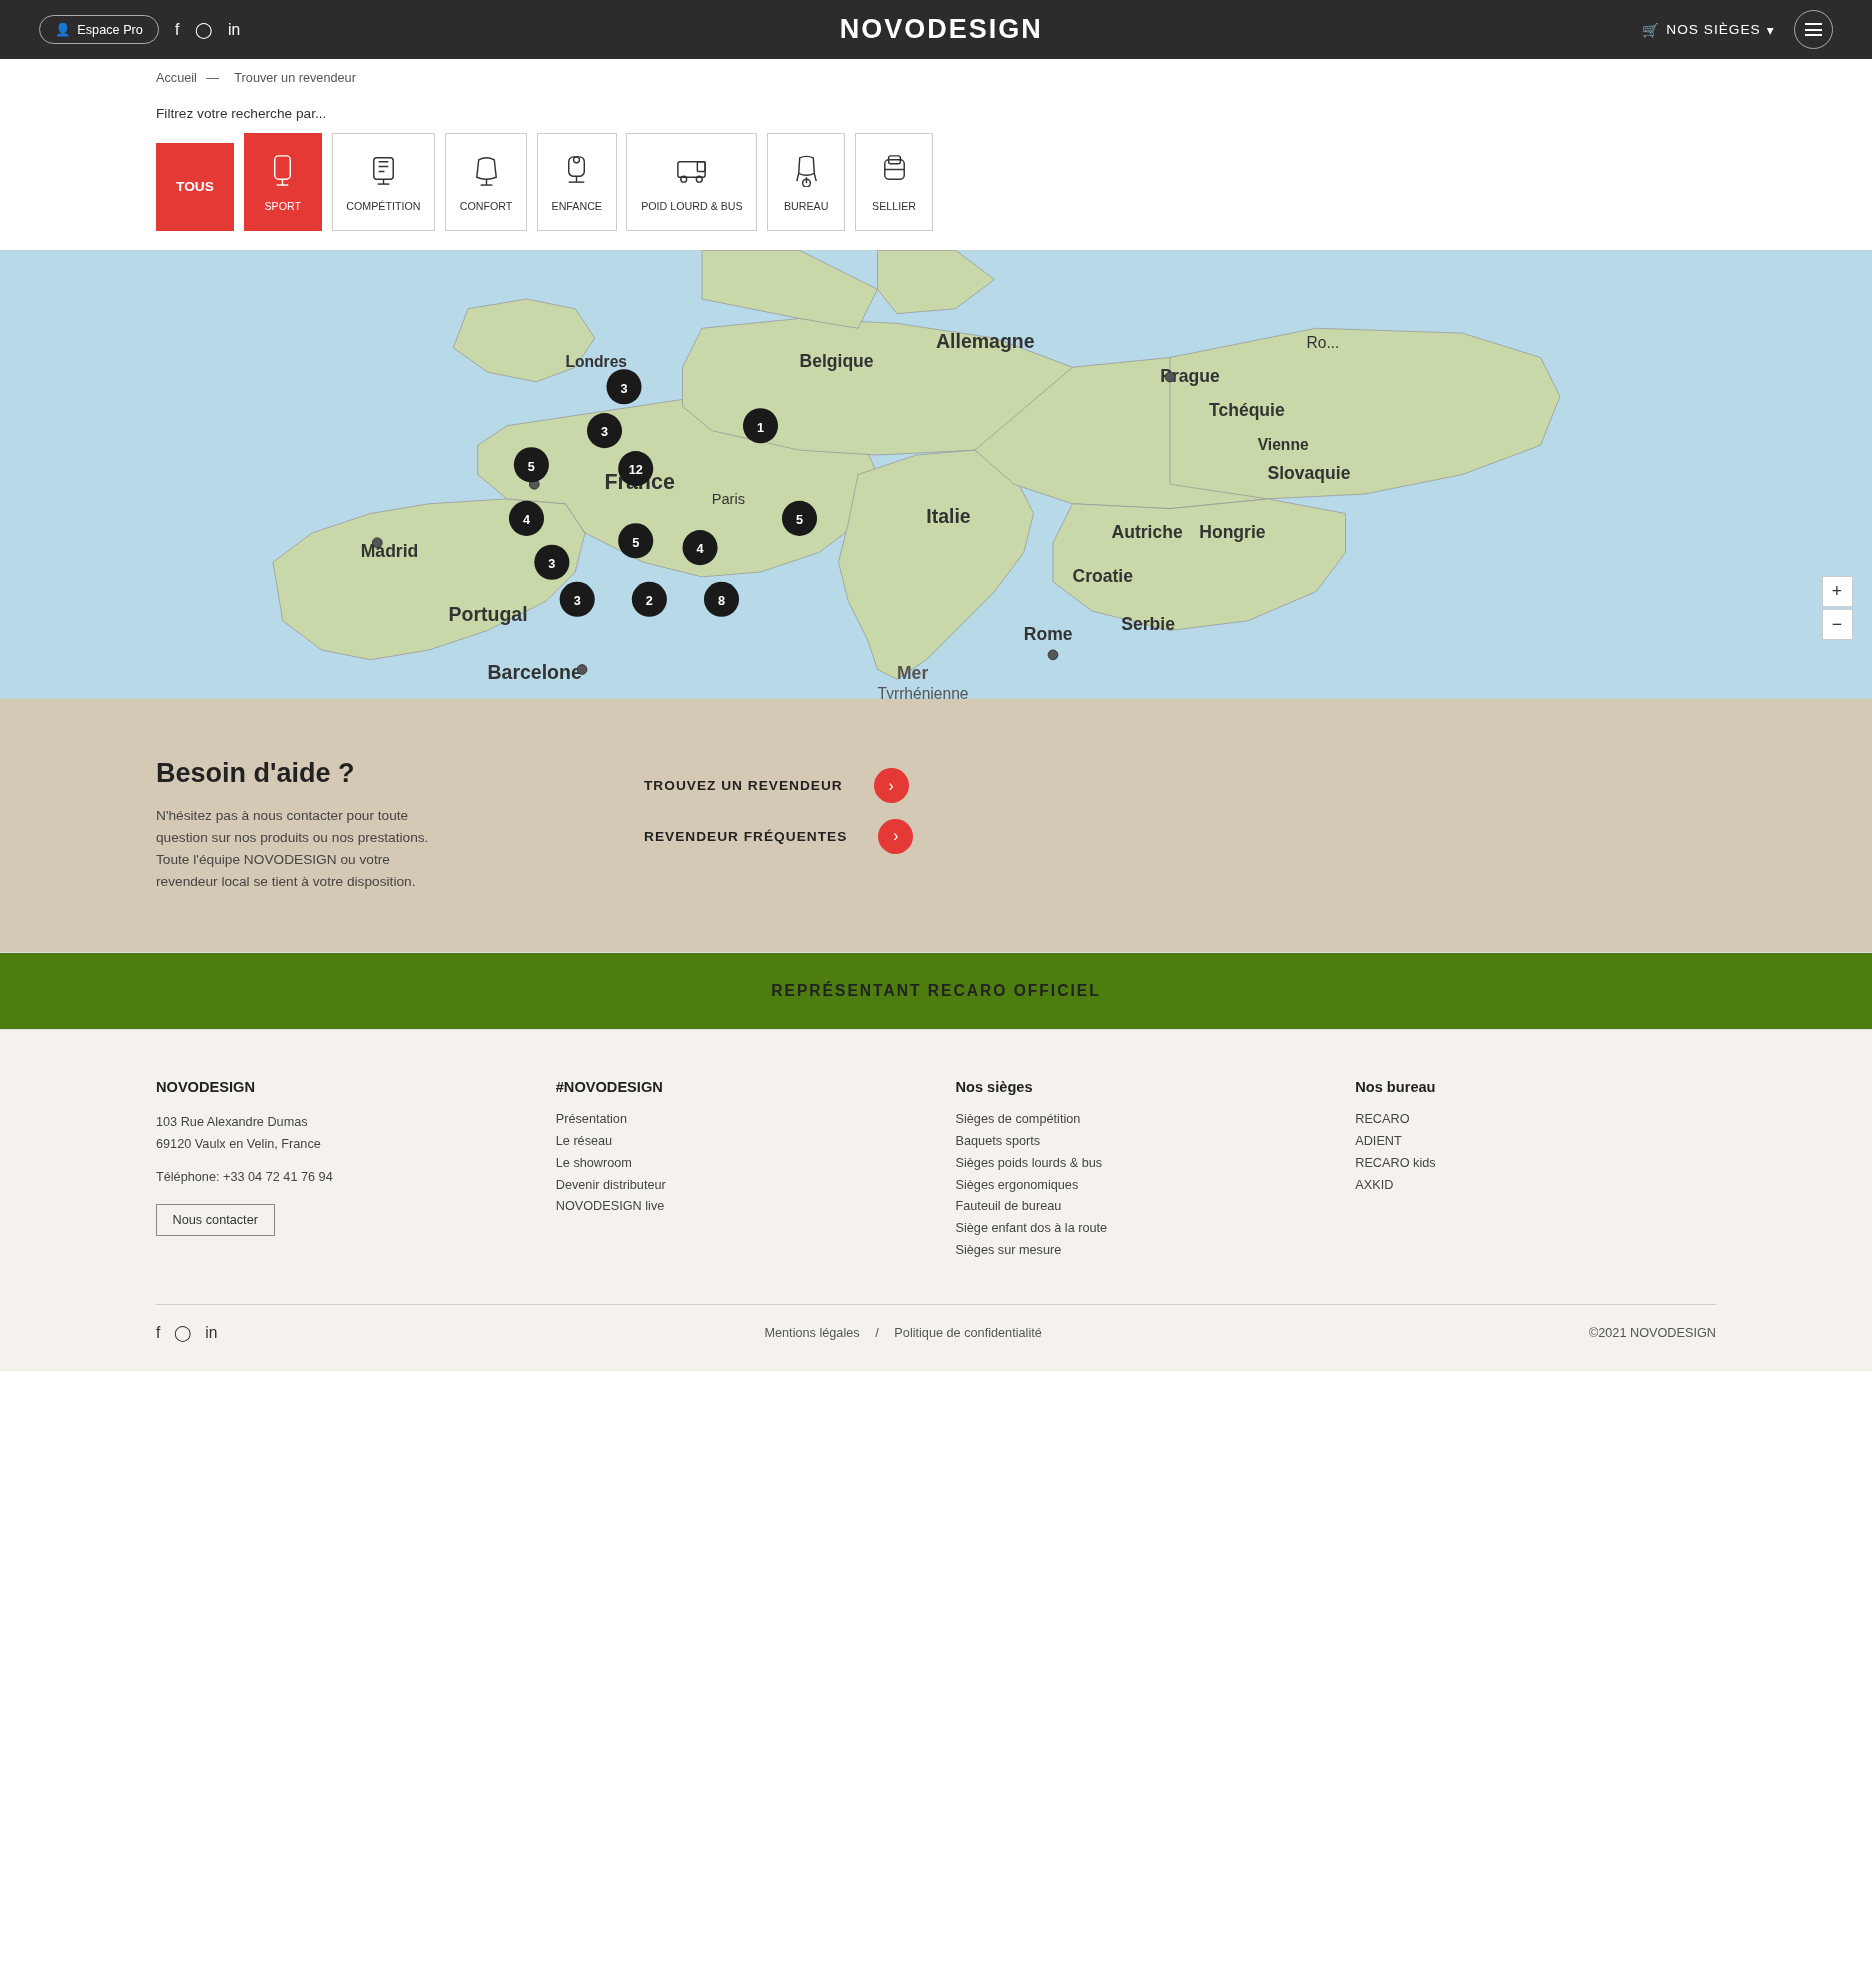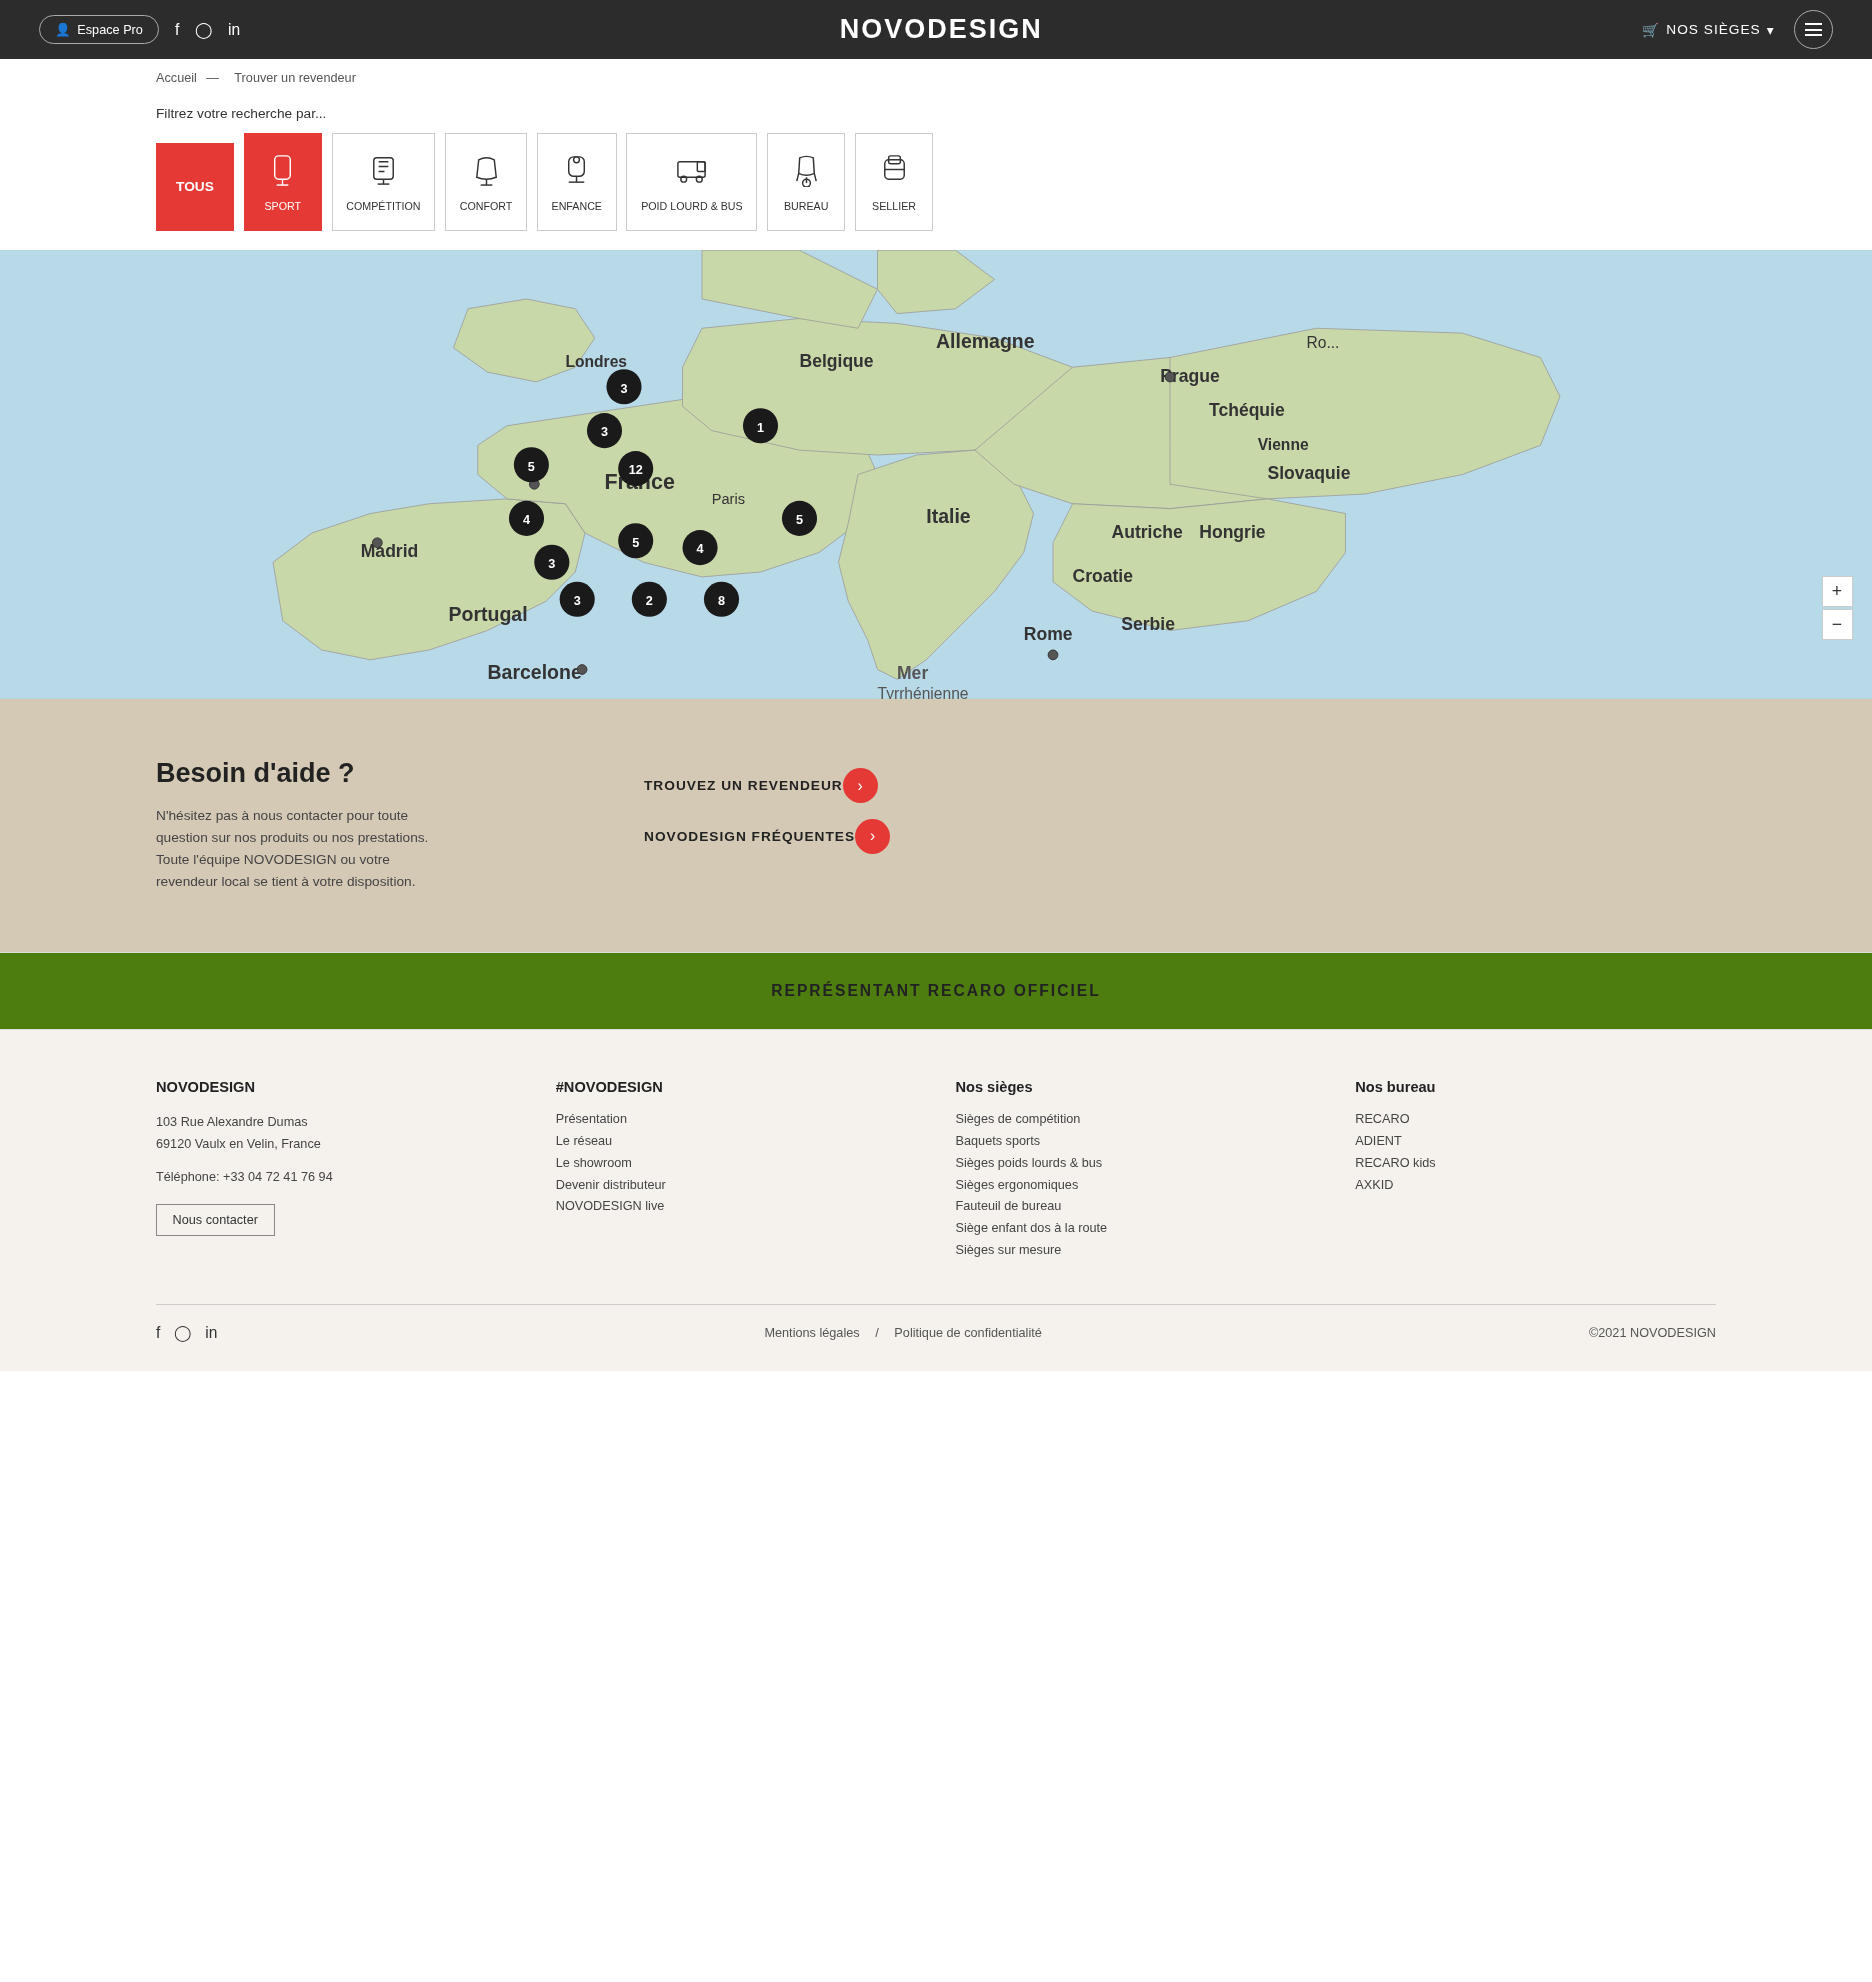--- a/index.html
+++ b/index.html
@@ -110,21 +110,21 @@
       background: #d4c9b5;
       display: flex;
       align-items: flex-start;
       padding: 59px 156px;
       gap: 195px;
     }
     .help-text h2 { font-size: 27px; font-weight: bold; color: #222; margin-bottom: 15.6px; }
     .help-text p { font-size: 13.7px; color: #444; line-height: 1.6; max-width: 293px; }
     .help-links { display: flex; flex-direction: column; gap: 15.6px; padding-top: 9.8px; }
     .help-link-row {
-      display: flex; align-items: center; gap: 0; cursor: pointer;
+      display: flex; align-items: center; gap: 31px; cursor: pointer;
     }
     .help-link-label {
       font-size: 13.7px; font-weight: bold; color: #222; letter-spacing: 1px;
     }
     .help-link-arrow {
       width: 35px; height: 35px; background: #e53935; border-radius: 50%;
       display: flex; align-items: center; justify-content: center; color: #fff;
       font-size: 15.6px; cursor: pointer;
     }
 
@@ -401,21 +401,21 @@
   <div class="help-text">
     <h2>Besoin d'aide ?</h2>
     <p>N'hésitez pas à nous contacter pour toute question sur nos produits ou nos prestations. Toute l'équipe NOVODESIGN ou votre revendeur local se tient à votre disposition.</p>
   </div>
   <div class="help-links">
     <div class="help-link-row">
       <span class="help-link-label">TROUVEZ UN REVENDEUR</span>
       <div class="help-link-arrow">›</div>
     </div>
     <div class="help-link-row">
-      <span class="help-link-label">NOVODESIGN FRÉQUENTES</span>
+      <span class="help-link-label">REVENDEUR FRÉQUENTES</span>
       <div class="help-link-arrow">›</div>
     </div>
   </div>
 </section>
 
 <div class="recaro-band">
   <span>REPRÉSENTANT RECARO OFFICIEL</span>
 </div>
 
 <footer class="footer">

